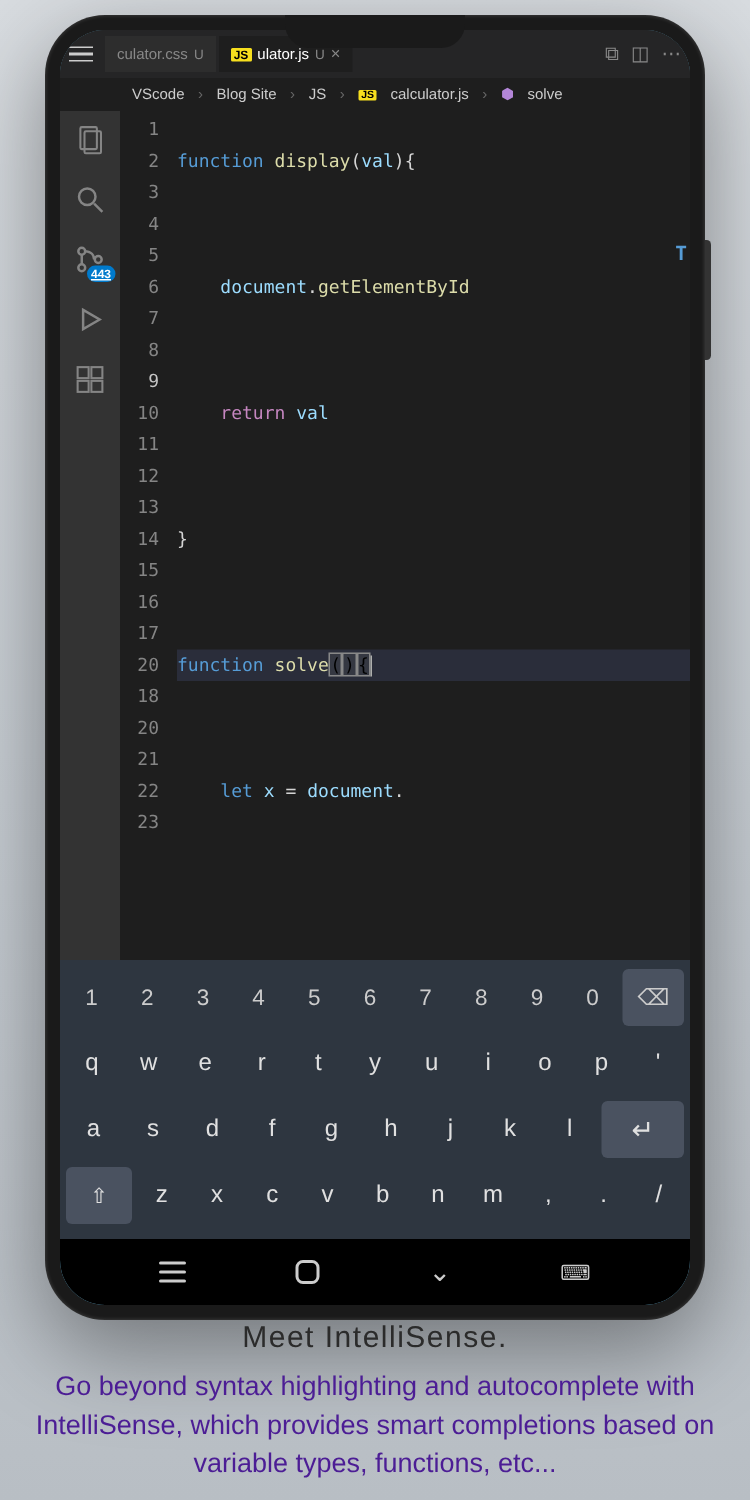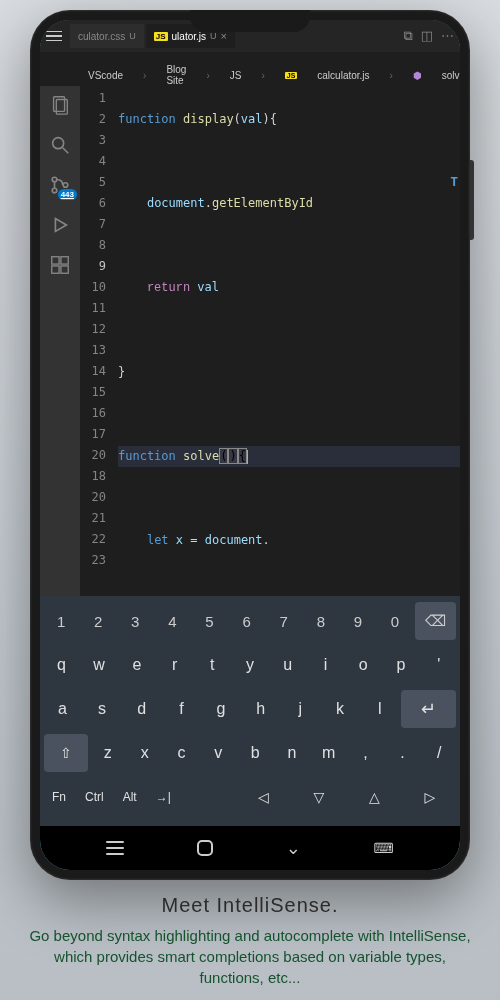--- a/index.html
+++ b/index.html
@@ -91,22 +91,21 @@
   .title-icons { display: flex; gap: 8px; color: #888; font-size: 13px; }
   .title-icons span { cursor: pointer; }
   .breadcrumb {
     height: 22px;
     background: #1e1e1e;
     display: flex;
     align-items: center;
     padding: 0 8px 0 48px;
     font-size: 10px;
     color: #ccc;
-    gap: 20px;
-    margin-top: 12px;
+    gap: 9px;
   }
   .breadcrumb .sep { color: #666; }
   .breadcrumb .js-badge { background: #f7df1e; color: #000; font-size: 7px; font-weight: bold; padding: 0 2px; border-radius: 1px; }
   .breadcrumb .cube { color: #b386d8; }
   .editor-area { flex: 1; display: flex; min-height: 0; }
   .activity-bar {
     width: 40px;
     background: #333333;
     display: flex;
     flex-direction: column;
@@ -147,21 +146,21 @@
   }
   .gutter .current { color: #c6c6c6; }
   .code {
     flex: 1;
     line-height: 21px;
     padding-top: 2px;
     white-space: pre;
     overflow: hidden;
   }
   .code-line.highlight { background: #2a2d3a; }
-  .kw { color: #c586c0; font-family: Liberation Mono, monospace; }
+  .kw { color: #c586c0; }
   .kw2 { color: #569cd6; }
   .fn { color: #dcdcaa; }
   .var { color: #9cdcfe; }
   .str { color: #ce9178; }
   .op { color: #d4d4d4; }
   .punc { color: #d4d4d4; }
   .brace-match { border: 1px solid #888; background: rgba(100,100,100,.2); }
   .cursor { display: inline-block; width: 1px; height: 14px; background: #aeafad; vertical-align: middle; }
   .t-badge { position: absolute; right: 2px; top: 88px; color: #569cd6; font-size: 13px; font-weight: bold; }
   .keyboard {
@@ -208,22 +207,22 @@
   }
   .marketing h2 {
     font-size: 20px;
     font-weight: 400;
     color: #2b2b2b;
     letter-spacing: 1px;
     margin-bottom: 8px;
     font-family: 'Segoe UI', sans-serif;
   }
   .marketing p {
-    font-size: 15px;
-    color: #14532d;
+    font-size: 18px;
+    color: #4c1d95;
     line-height: 1.4;
     font-family: 'Segoe UI', sans-serif;
   }
 </style>
 </head>
 <body>
 
 <div class="phone">
   <div class="notch"></div>
   <div class="screen">
@@ -410,31 +409,20 @@
         <div class="key">x</div>
         <div class="key">c</div>
         <div class="key">v</div>
         <div class="key">b</div>
         <div class="key">n</div>
         <div class="key">m</div>
         <div class="key">,</div>
         <div class="key">.</div>
         <div class="key">/</div>
       </div>
-      <div class="kb-row">
-        <div class="key mod">Fn</div>
-        <div class="key mod">Ctrl</div>
-        <div class="key mod">Alt</div>
-        <div class="key mod">→|</div>
-        <div class="key"></div>
-        <div class="key arrow">◁</div>
-        <div class="key arrow">▽</div>
-        <div class="key arrow">△</div>
-        <div class="key arrow">▷</div>
-      </div>
     </div>
 
     <div class="navbar">
       <div class="nav-btn">
           <div class="nav-recent">
             <div></div>
             <div></div>
             <div></div>
           </div>
         </div>

